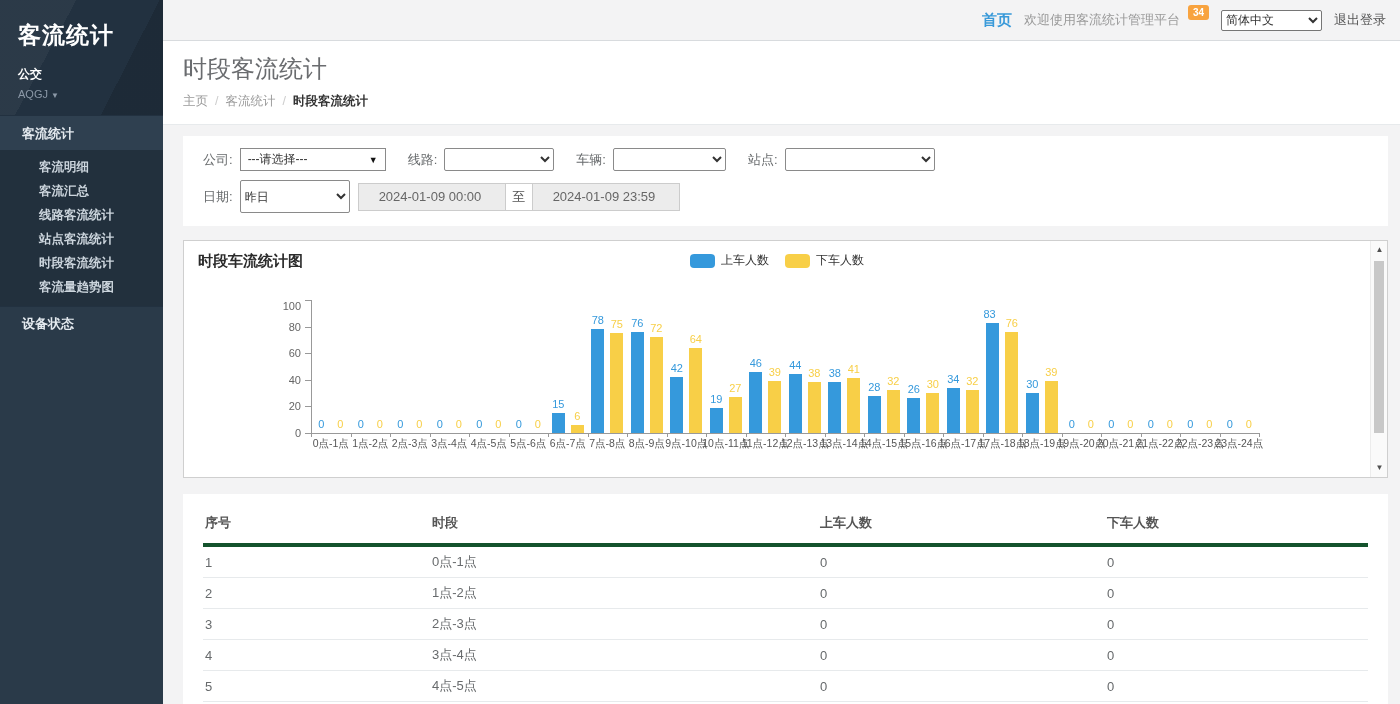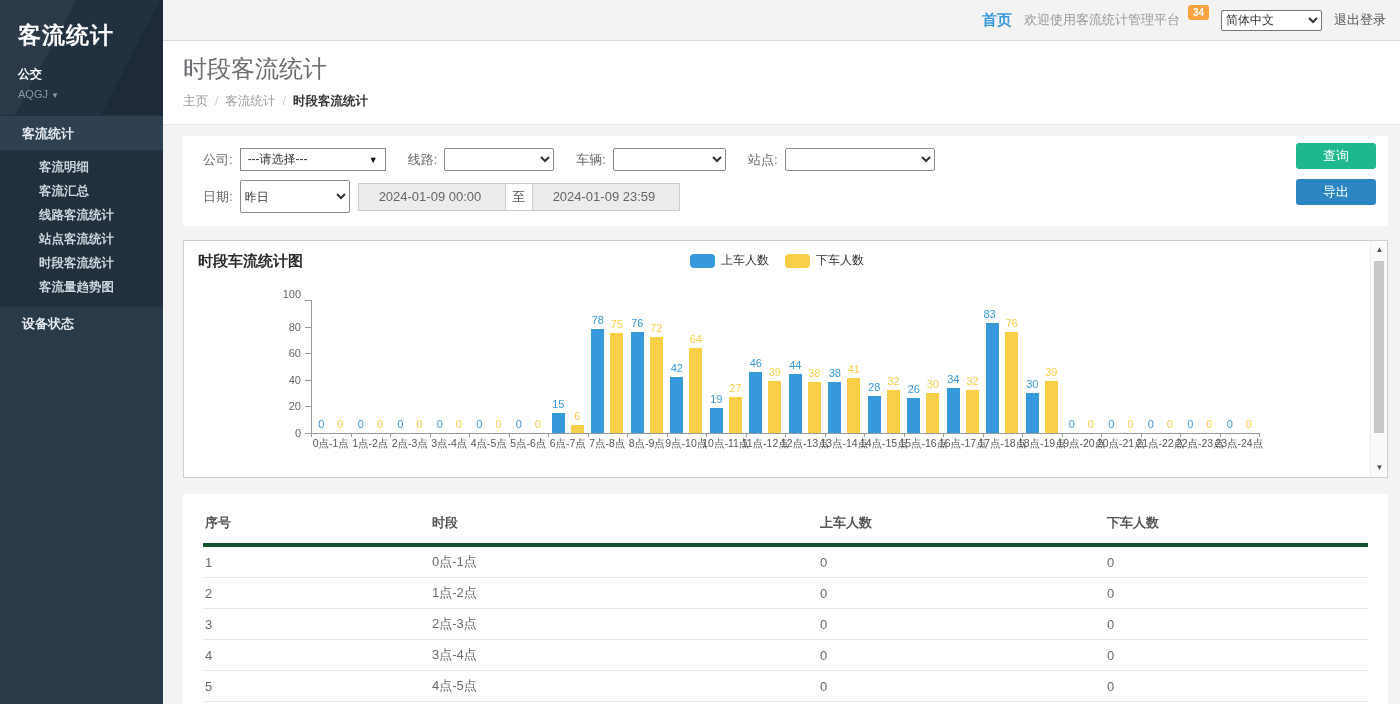--- a/index.html
+++ b/index.html
@@ -210,24 +210,20 @@
       <div class="f-group" style="margin-right:8px;">
         <span class="f-label">日期:</span>
         <select class="plain w110" style="height:33px;"><option>昨日</option></select>
       </div>
       <div class="date-group">
         <input class="date-input" readonly="" value="2024-01-09 00:00" style="">
         <div class="date-sep">至</div>
         <input class="date-input" readonly="" value="2024-01-09 23:59" style="">
       </div>
     </div>
-    <div class="action-btns">
-      <button class="btn btn-query">查询</button>
-      <button class="btn btn-export">导出</button>
-    </div>
   </div>
 
   <div class="panel chart-panel">
     <div class="chart-title">时段车流统计图</div>
     <div class="legend">
       <div class="legend-item">
         <span class="swatch" style="background: rgb(53, 153, 220);"></span>
         <span>上车人数</span>
       </div>
       <div class="legend-item">
@@ -241,21 +237,21 @@
         <div class="ylabel" style="left: 67px; top: 186px;">0</div>
         <div class="ytick" style="left: 121px; top: 192px;"></div>
         <div class="ylabel" style="left: 67px; top: 159.4px;">20</div>
         <div class="ytick" style="left: 121px; top: 165.4px;"></div>
         <div class="ylabel" style="left: 67px; top: 132.8px;">40</div>
         <div class="ytick" style="left: 121px; top: 138.8px;"></div>
         <div class="ylabel" style="left: 67px; top: 106.2px;">60</div>
         <div class="ytick" style="left: 121px; top: 112.2px;"></div>
         <div class="ylabel" style="left: 67px; top: 79.6px;">80</div>
         <div class="ytick" style="left: 121px; top: 85.6px;"></div>
-        <div class="ylabel" style="left: 67px; top: 47px; text-align: right;">100</div>
+        <div class="ylabel" style="left: 67px; top: 59px; text-align: right;">100</div>
         <div class="ytick" style="left: 121px; top: 59px;"></div>
         <div class="xtick" style="left: 127px; top: 192px;"></div>
         <div class="xtick" style="left: 166.5px; top: 192px;"></div>
         <div class="xtick" style="left: 206px; top: 192px;"></div>
         <div class="xtick" style="left: 245.5px; top: 192px;"></div>
         <div class="xtick" style="left: 285px; top: 192px;"></div>
         <div class="xtick" style="left: 324.5px; top: 192px;"></div>
         <div class="xtick" style="left: 364px; top: 192px;"></div>
         <div class="xtick" style="left: 403.5px; top: 192px;"></div>
         <div class="xtick" style="left: 443px; top: 192px;"></div>

